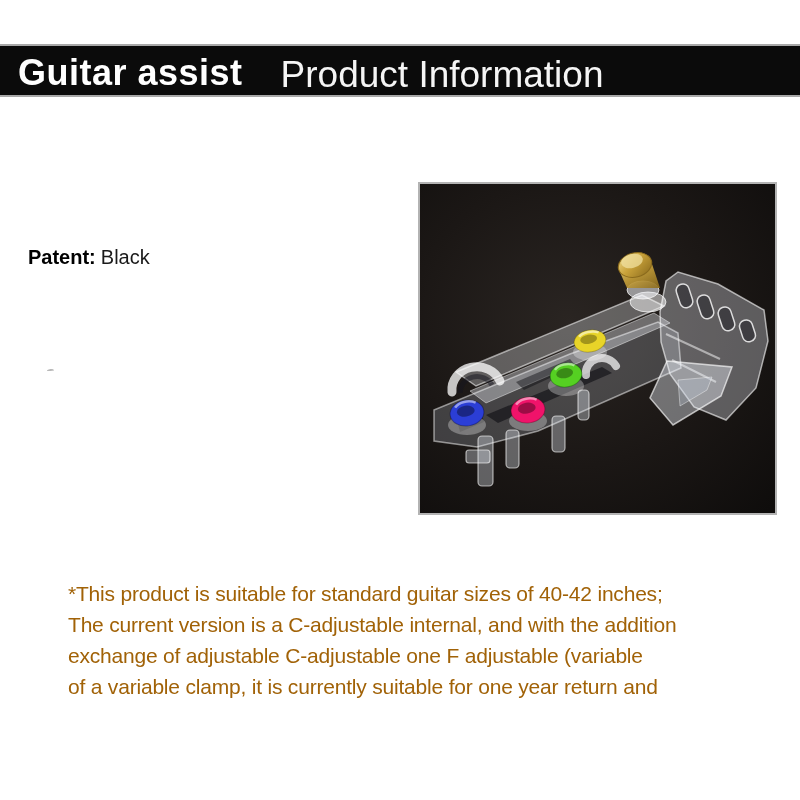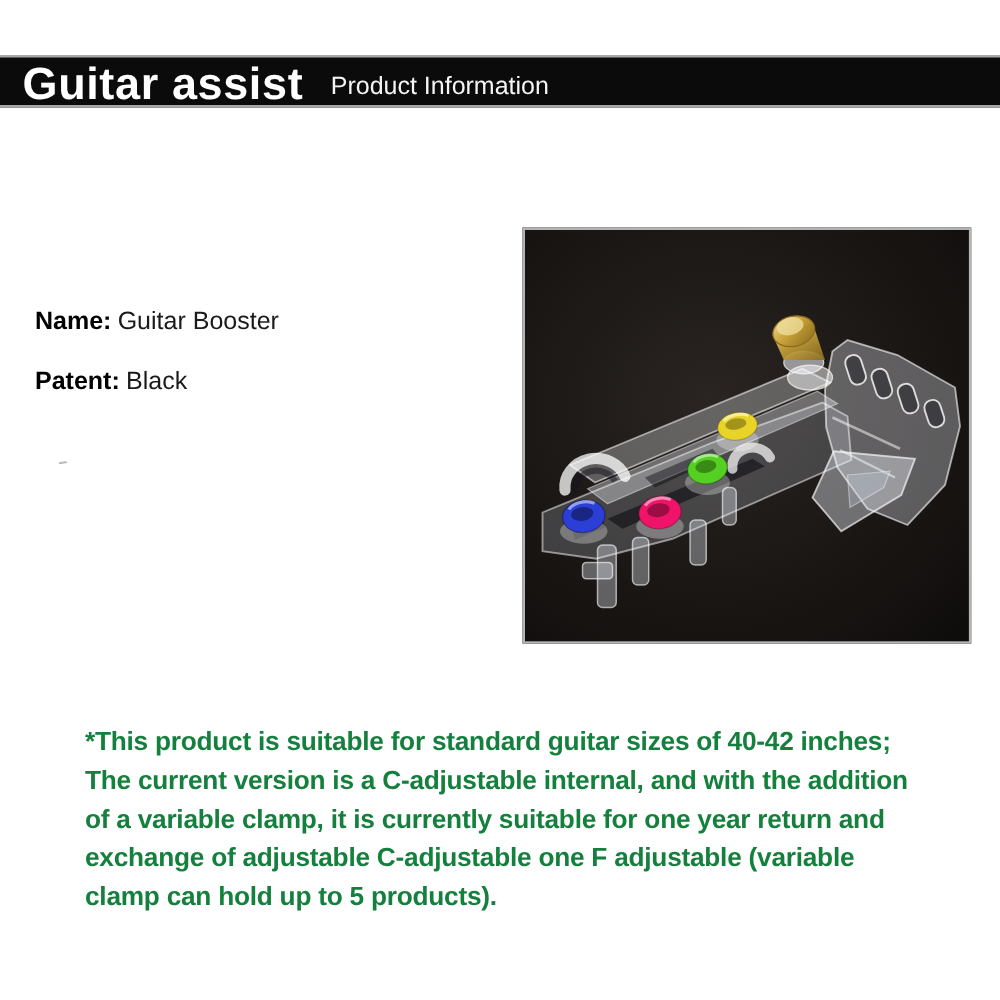--- a/index.html
+++ b/index.html
@@ -10,41 +10,41 @@
     position: relative;
     overflow: hidden;
     color: #000;
   }
   .page { position: absolute; inset: 0; background: #fff; }
 
   
   .header-bar {
     position: absolute;
     left: 0; top: 44px;
-    width: 800px; height: 42px;
+    width: 800px; height: 53px;
     background: #0b0b0b;
     border-top: 2px solid #a8a8a8;
     border-bottom: 2px solid #a8a8a8;
     display: flex;
     align-items: center;
     padding-left: 18px;
     padding-top: 4px;
   }
   .brand {
     color: #ffffff;
     font-size: 36px;
     font-weight: 700;
     letter-spacing: 0.5px;
     line-height: 1;
   }
   .header-title {
     color: #f5f5f5;
-    font-size: 20px;
+    font-size: 37px;
     font-weight: 400;
-    margin-left: 22px;
+    margin-left: 38px;
     line-height: 1;
     padding-top: 3px;
   }
 
   
   .details {
     position: absolute;
     left: 28px; top: 246px;
     width: 392px;
   }
@@ -78,40 +78,37 @@
 
   
   .footnote {
     position: absolute;
     left: 68px; top: 578px;
     width: 710px;
   }
   .footnote-line {
     font-size: 21px;
     line-height: 31px;
-    font-weight: 700;
-    color: #15803d;
+    font-weight: 400;
+    color: #a16207;
     white-space: nowrap;
     letter-spacing: -0.2px;
   }
 </style>
 </head>
 <body>
 
 <div class="page">
 
   <div class="header-bar">
     <span class="brand">Guitar assist</span>
     <span class="header-title">Product Information</span>
   </div>
 
   <div class="details">
-    <div class="detail-row">
-      <span class="detail-label">Name:</span><span class="detail-value">Guitar Booster</span>
-    </div>
     <div class="detail-row">
       <span class="detail-label">Patent:</span><span class="detail-value">Black</span>
     </div>
   </div>
 
   <div class="smudge"></div>
 
   <div class="photo">
     <svg viewBox="0 0 355 329" width="355" height="329">
       <defs>
@@ -203,18 +200,17 @@
         <ellipse cx="170" cy="157" rx="16" ry="11" stroke="rgba(90,80,0,0.35)" stroke-width="1" fill="#e8d428"></ellipse>
         <ellipse cx="169" cy="155" rx="8.5" ry="4.5" fill="rgba(0,0,0,0.30)"></ellipse>
         <path d="M 160,151 A 12 6 0 0 1 180,150" stroke="rgba(255,255,255,0.55)" stroke-width="2.5" fill="none"></path>
       </g>
     </svg>
   </div>
 
   <div class="footnote">
     <div class="footnote-line">*This product is suitable for standard guitar sizes of 40-42 inches;</div>
     <div class="footnote-line">The current version is a C-adjustable internal, and with the addition</div>
+    <div class="footnote-line">exchange of adjustable C-adjustable one F adjustable (variable</div>
     <div class="footnote-line">of a variable clamp, it is currently suitable for one year return and</div>
-    <div class="footnote-line">exchange of adjustable C-adjustable one F adjustable (variable</div>
-    <div class="footnote-line">clamp can hold up to 5 products).</div>
   </div>
 
 </div>
 
 </body></html>

